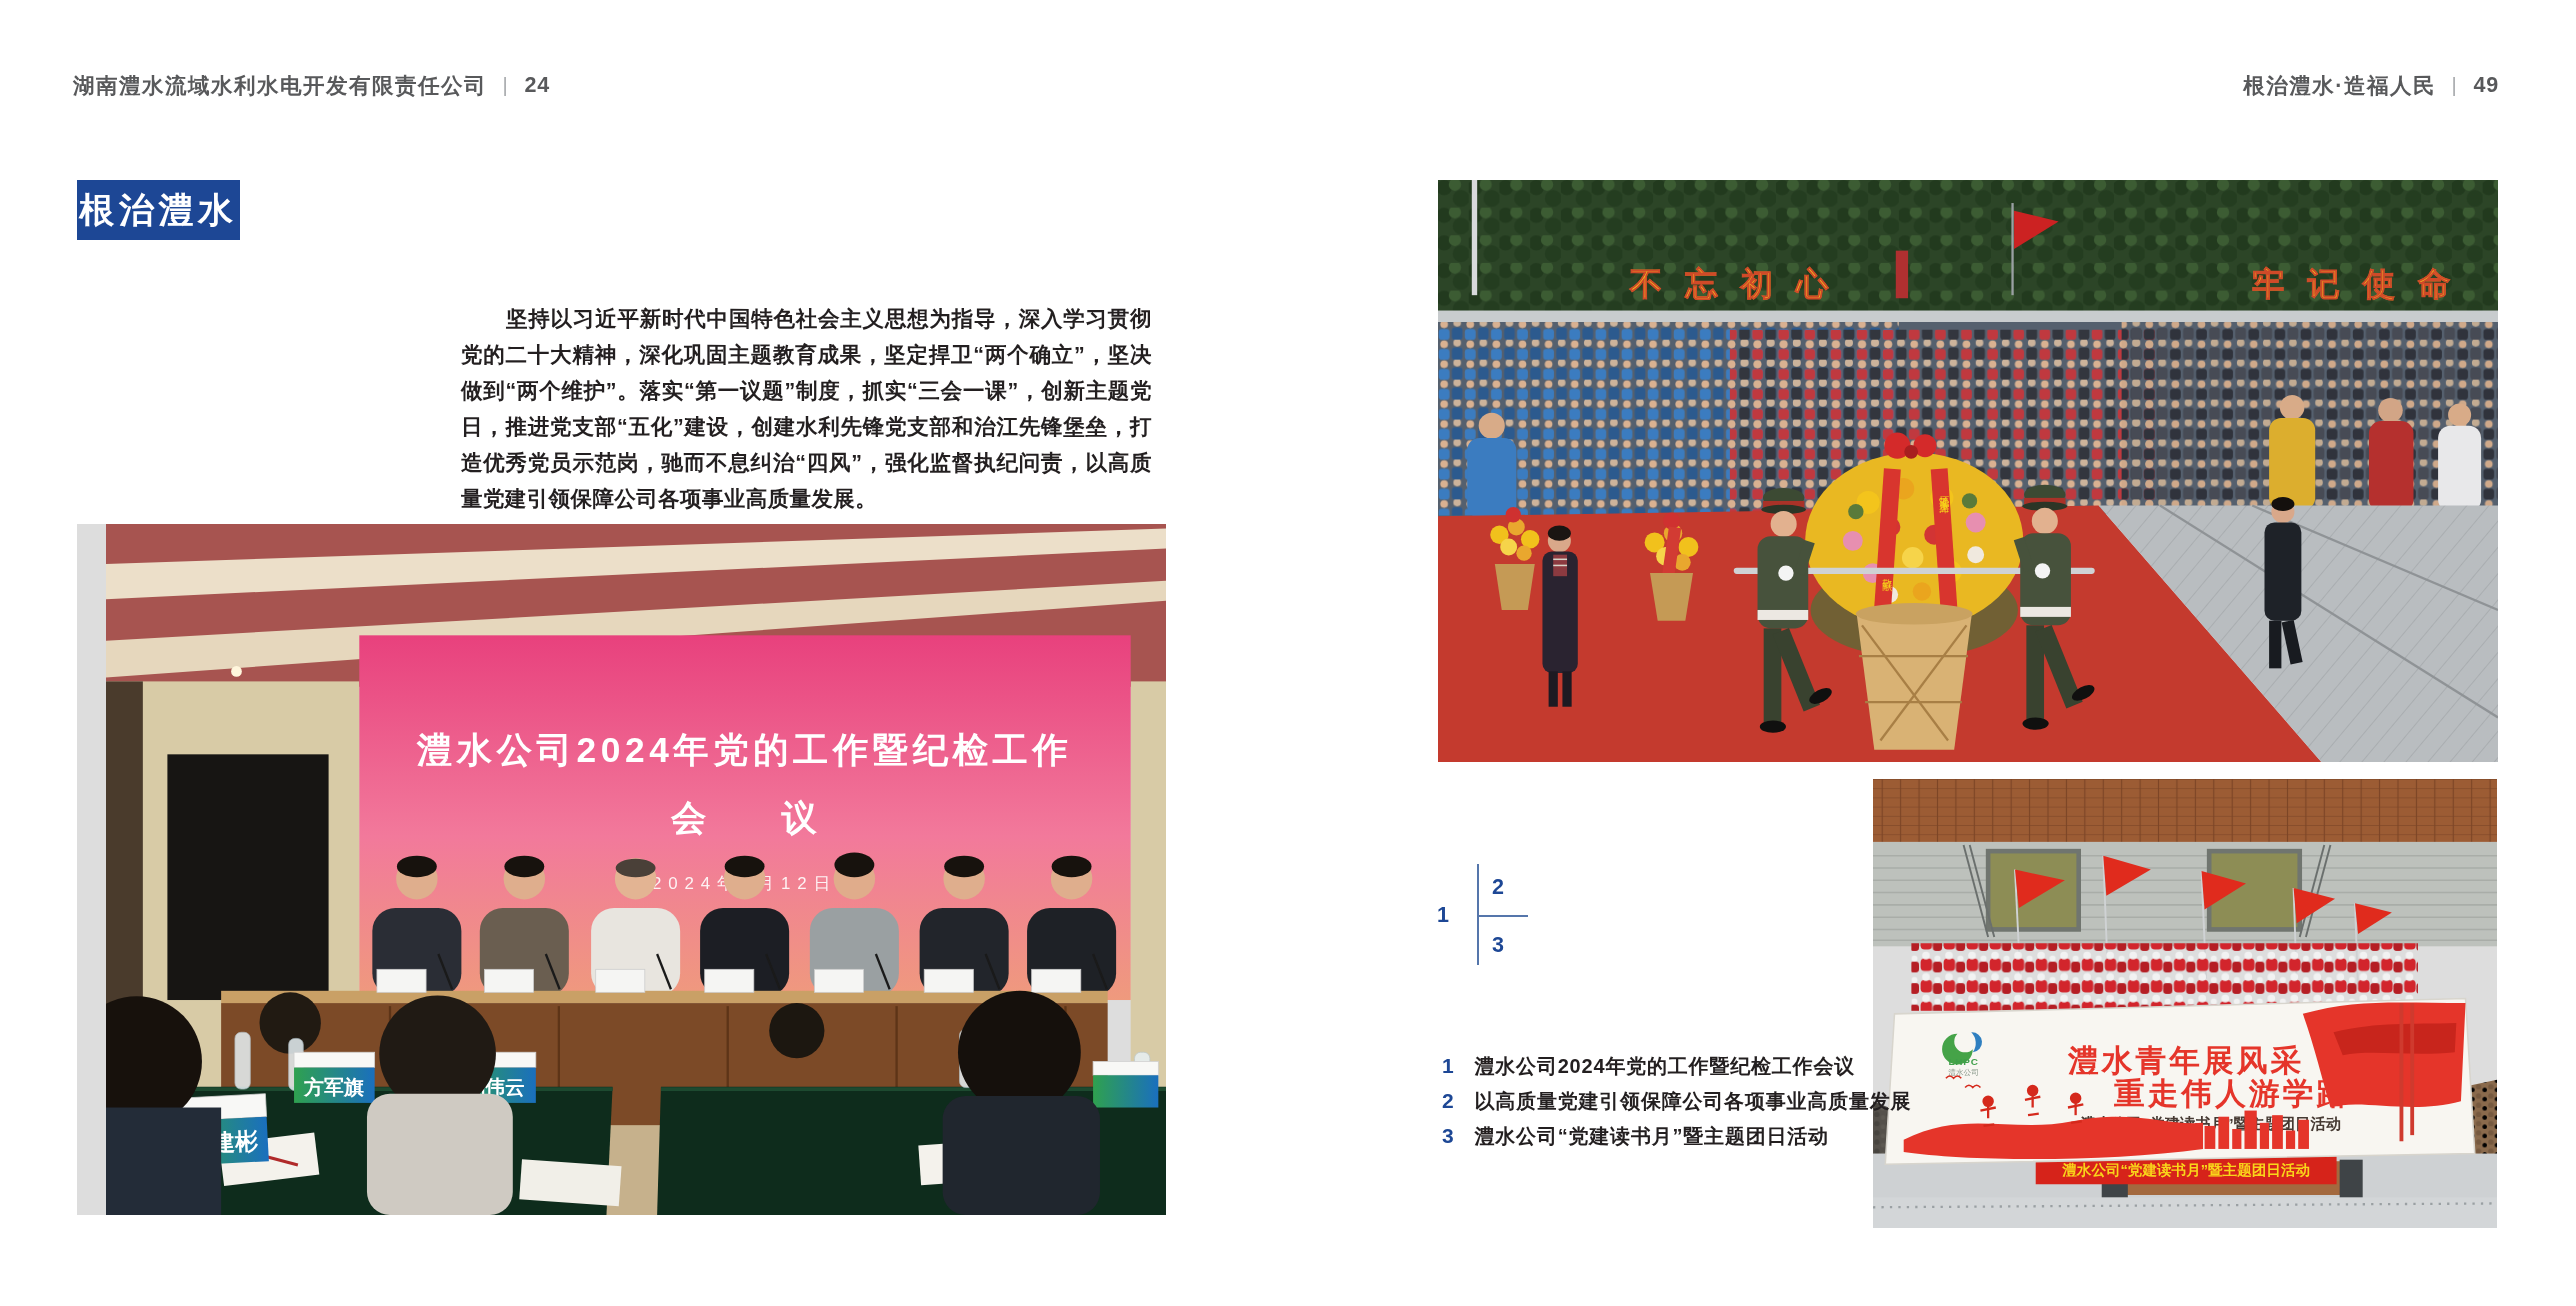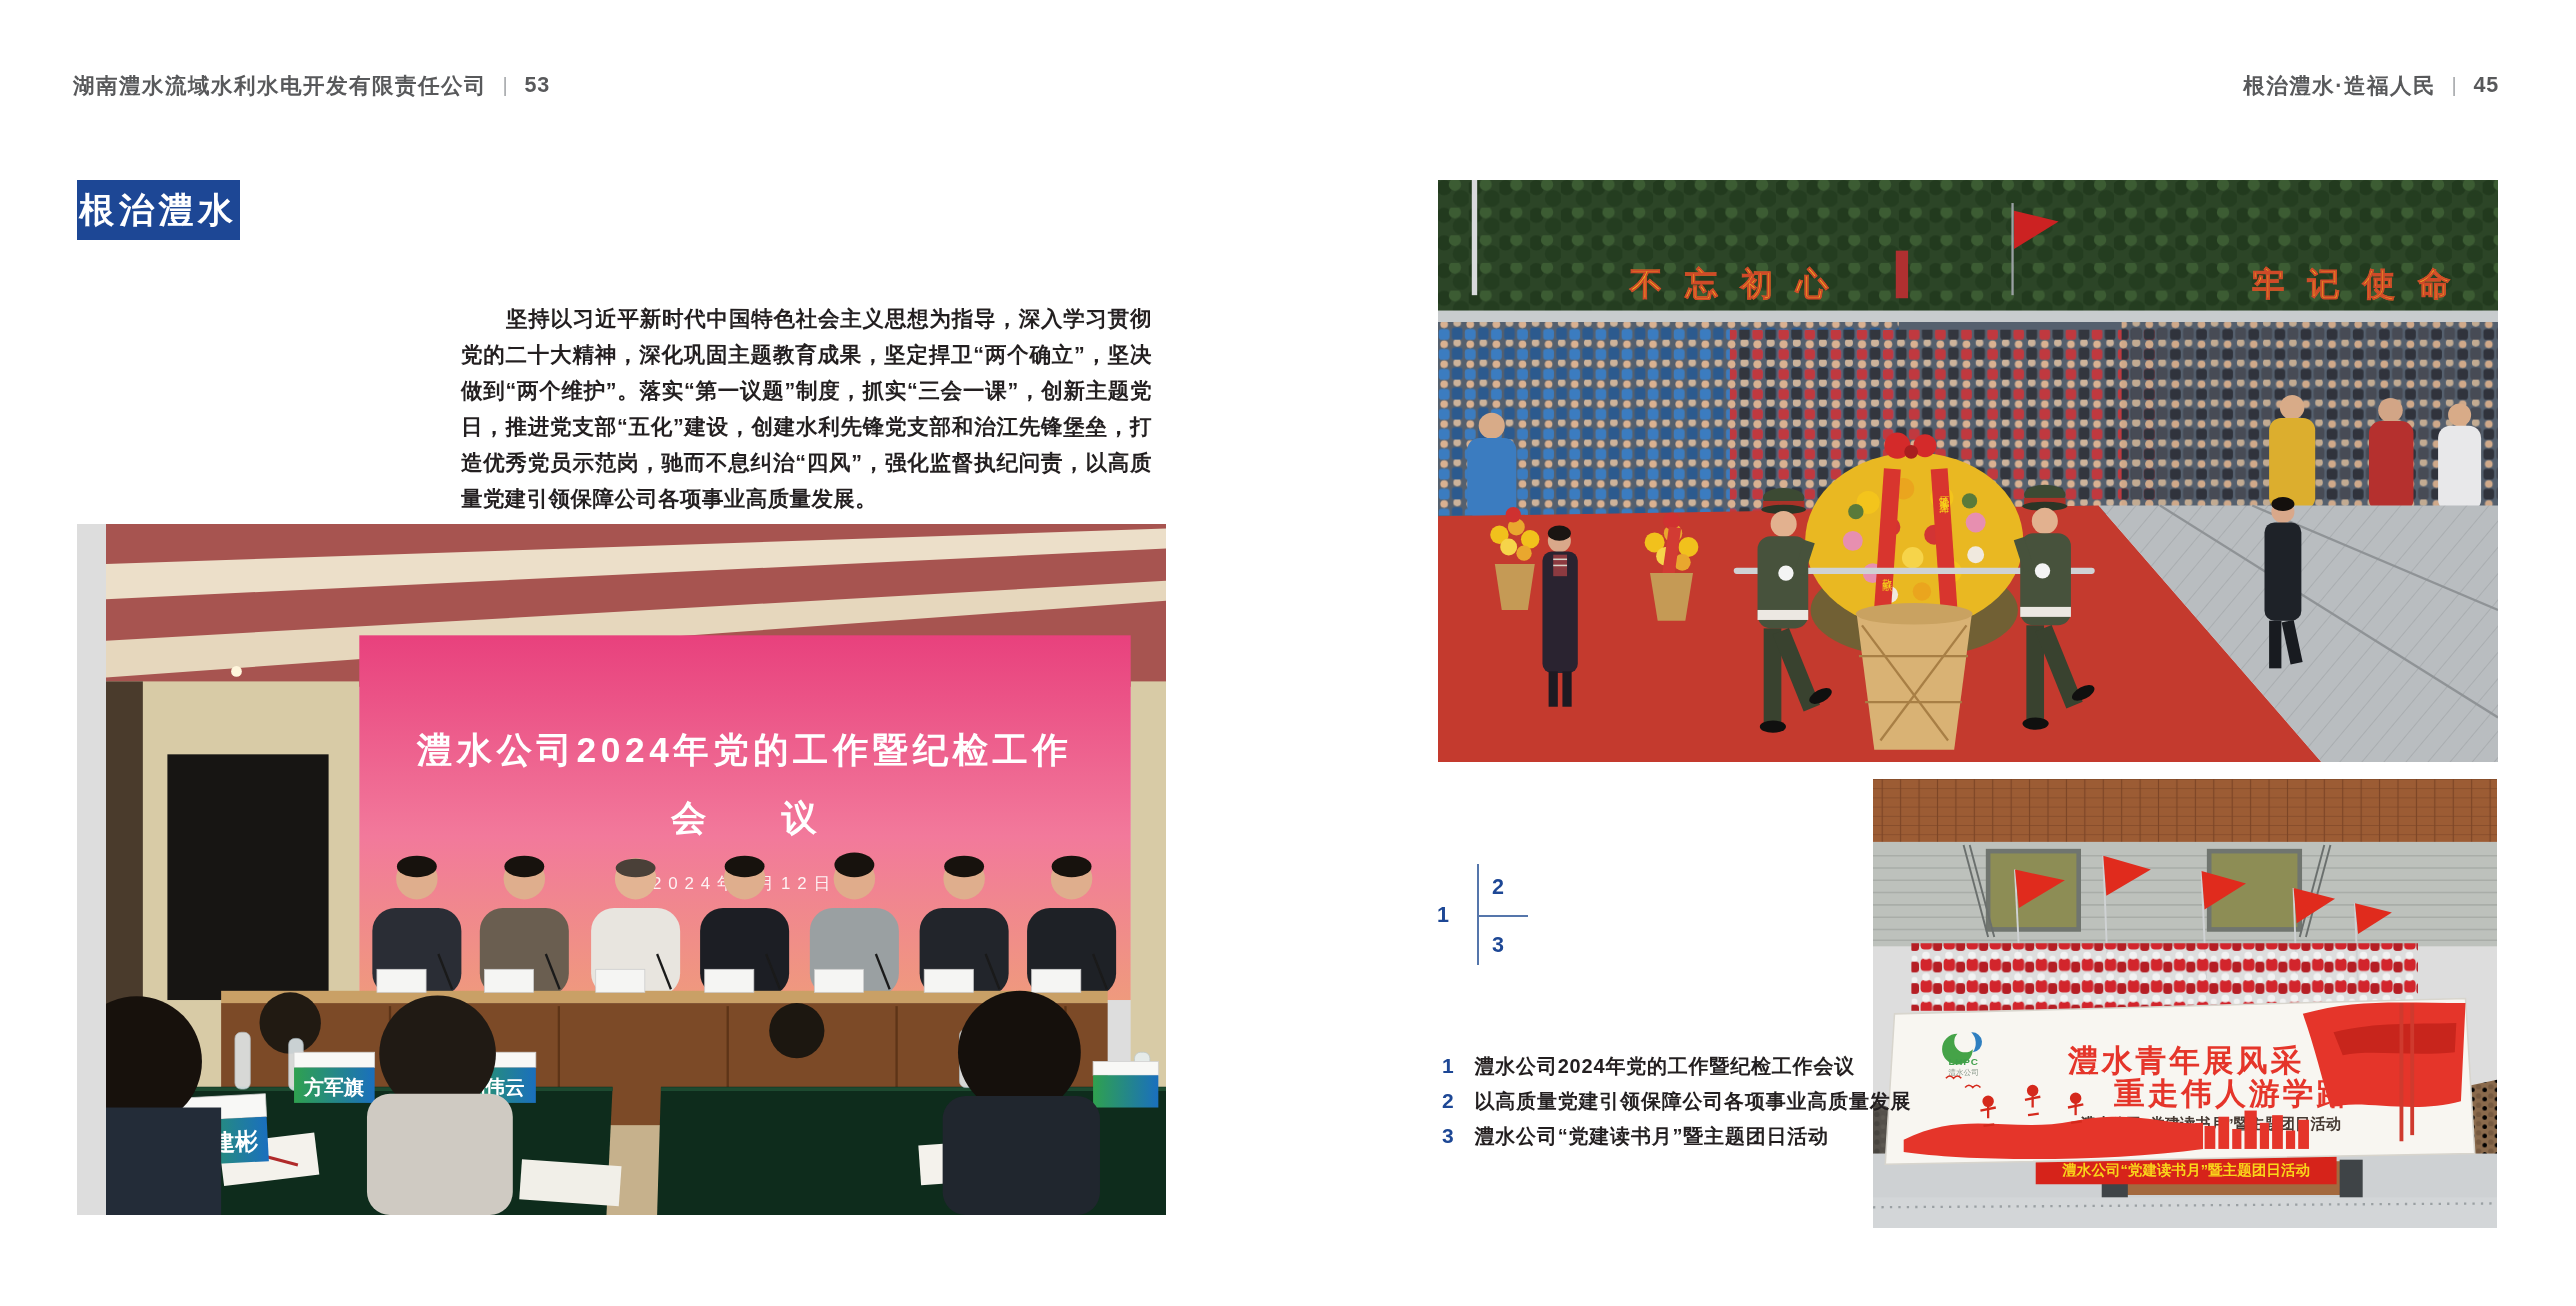--- a/index.html
+++ b/index.html
@@ -39,27 +39,27 @@
   .cap-row .cnum{color:#1d4795;font-weight:700;font-size:21px;}
 </style>
 </head>
 <body>
 
 <div id="spread">
 
   <div class="hdr" style="left:73px;text-align:center;">
     <span>湖南澧水流域水利水电开发有限责任公司</span>
     <span class="sep">|</span>
-    <span class="pg">53</span>
+    <span class="pg">24</span>
   </div>
 
   <div class="hdr" style="right:77px;">
     <span>根治澧水·造福人民</span>
     <span class="sep">|</span>
-    <span class="pg">45</span>
+    <span class="pg">49</span>
   </div>
 
   <div class="badge">根治澧水</div>
 
   <div class="para">坚持以习近平新时代中国特色社会主义思想为指导，深入学习贯彻党的二十大精神，深化巩固主题教育成果，坚定捍卫“两个确立”，坚决做到“两个维护”。落实“第一议题”制度，抓实“三会一课”，创新主题党日，推进党支部“五化”建设，创建水利先锋党支部和治江先锋堡垒，打造优秀党员示范岗，驰而不息纠治“四风”，强化监督执纪问责，以高质量党建引领保障公司各项事业高质量发展。</div>
 
   <div id="photo-meeting" class="photo">
   <svg viewBox="0 0 1381 900" preserveAspectRatio="none">
     <defs>
       <linearGradient id="screenPink" x1="0" y1="0" x2="0" y2="1">

